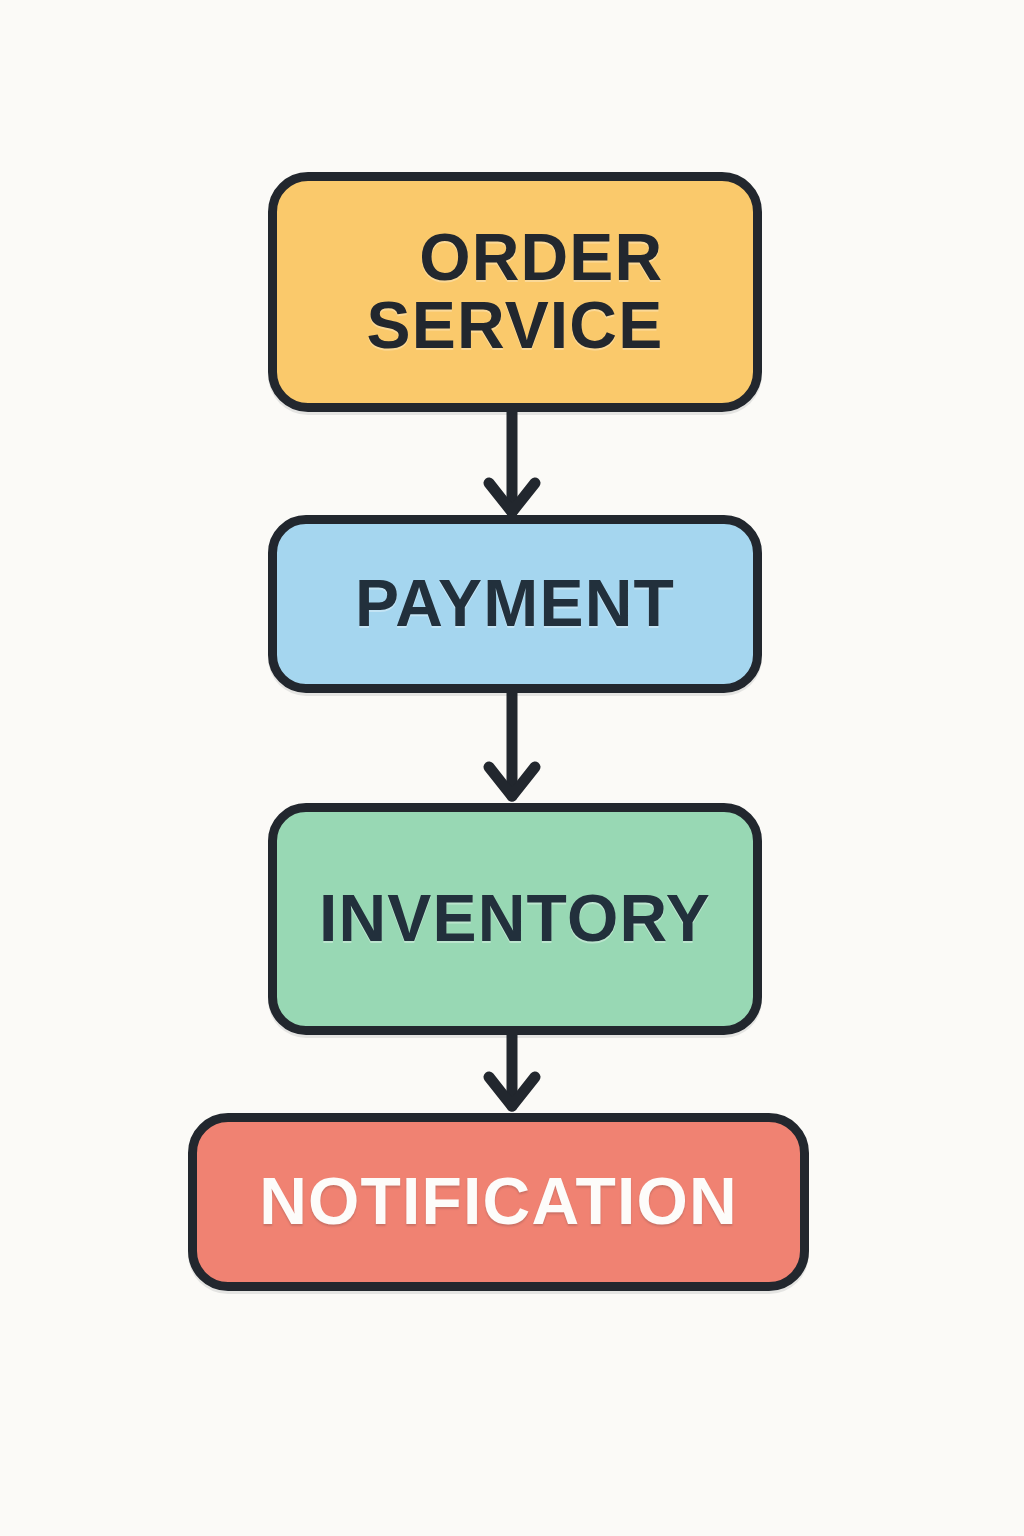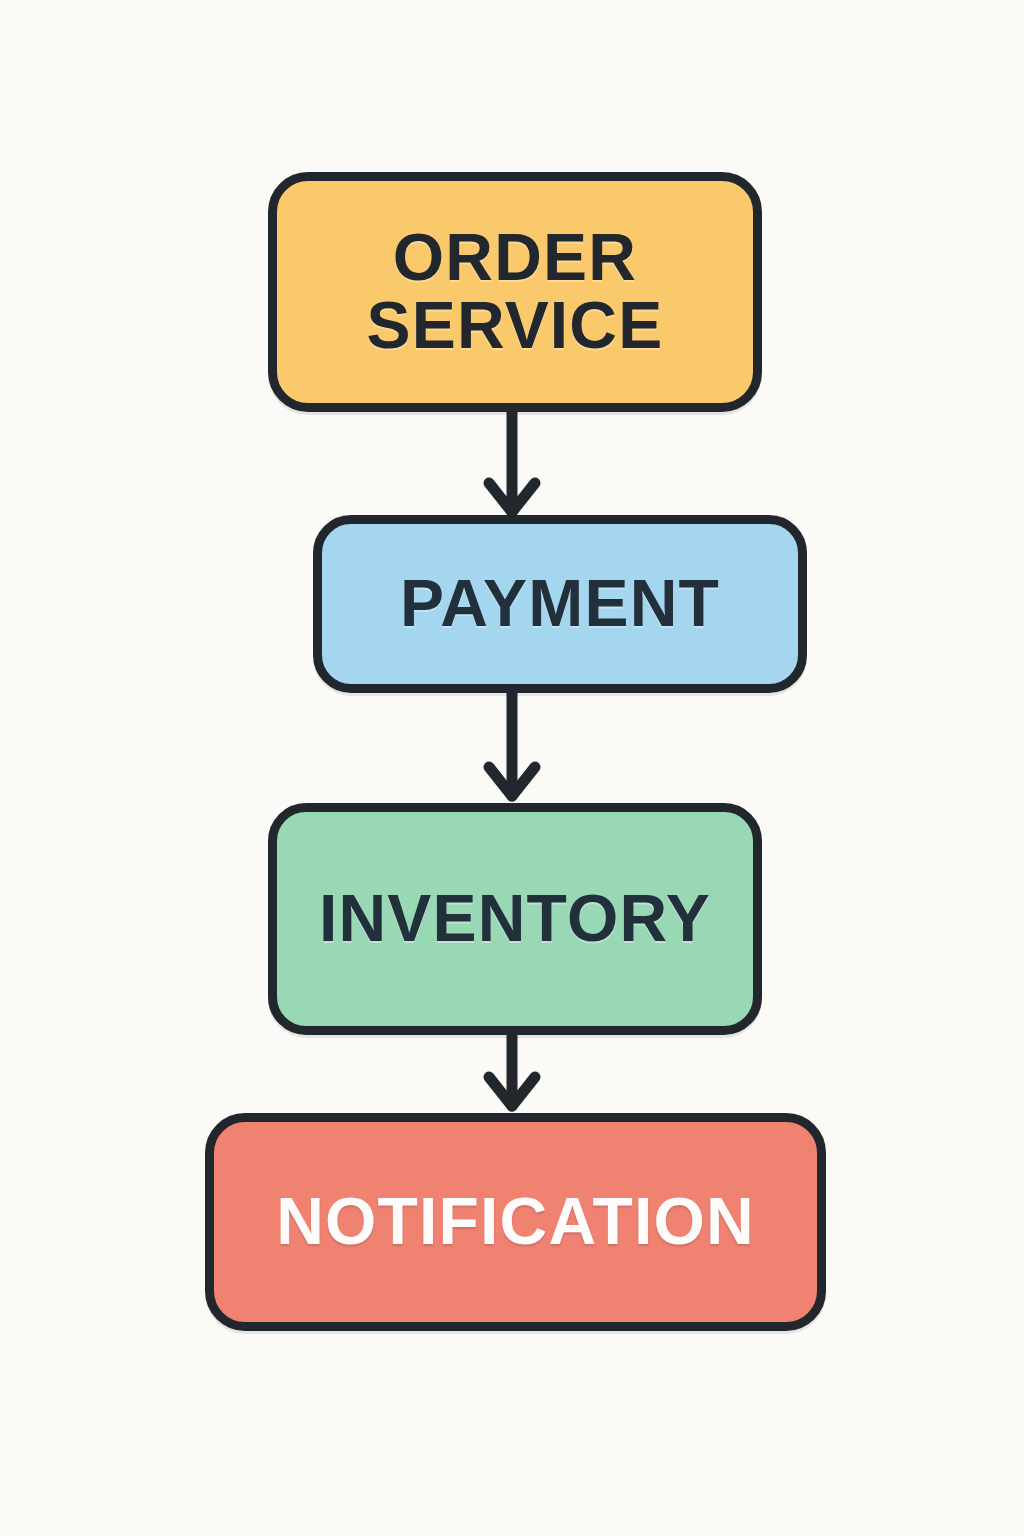--- a/index.html
+++ b/index.html
@@ -22,21 +22,21 @@
     background: #fbfaf7;
   }
 
   
   .node {
     position: absolute;
     box-sizing: border-box;
     display: flex;
     align-items: center;
     justify-content: center;
-    text-align: center;
+    text-align: right;
     border-style: solid;
     border-color: #22272e;
     background-clip: padding-box;
     z-index: 3;
   }
 
   .node-label {
     font-weight: 700;
     letter-spacing: 0.018em;
     line-height: 1.03;
@@ -65,21 +65,20 @@
   
   #node-payment {
     left: 268px;
     top: 515px;
     width: 494px;
     height: 178px;
     border-width: 9px;
     border-radius: 38px;
     background: #a5d6ef;
     box-shadow: 0 3px 0 rgba(34,39,46,0.10);
-    margin-left: 45px;
   }
   #node-payment .node-label {
     color: #22303c;
     font-size: 66px;
     text-shadow: 0 2px 0 rgba(255,255,255,0.35);
   }
 
   
   #node-inventory {
     left: 268px;
@@ -92,24 +91,24 @@
     box-shadow: 0 3px 0 rgba(34,39,46,0.10);
   }
   #node-inventory .node-label {
     color: #22303c;
     font-size: 66px;
     text-shadow: 0 2px 0 rgba(255,255,255,0.35);
   }
 
   
   #node-notification {
-    left: 205px;
+    left: 188px;
     top: 1113px;
     width: 621px;
-    height: 218px;
+    height: 178px;
     border-width: 9px;
     border-radius: 40px;
     background: #f08272;
     box-shadow: 0 3px 0 rgba(34,39,46,0.10);
   }
   #node-notification .node-label {
     color: #fdfcfa;
     font-size: 66px;
     text-shadow: 0 2px 2px rgba(34,39,46,0.18);
   }

